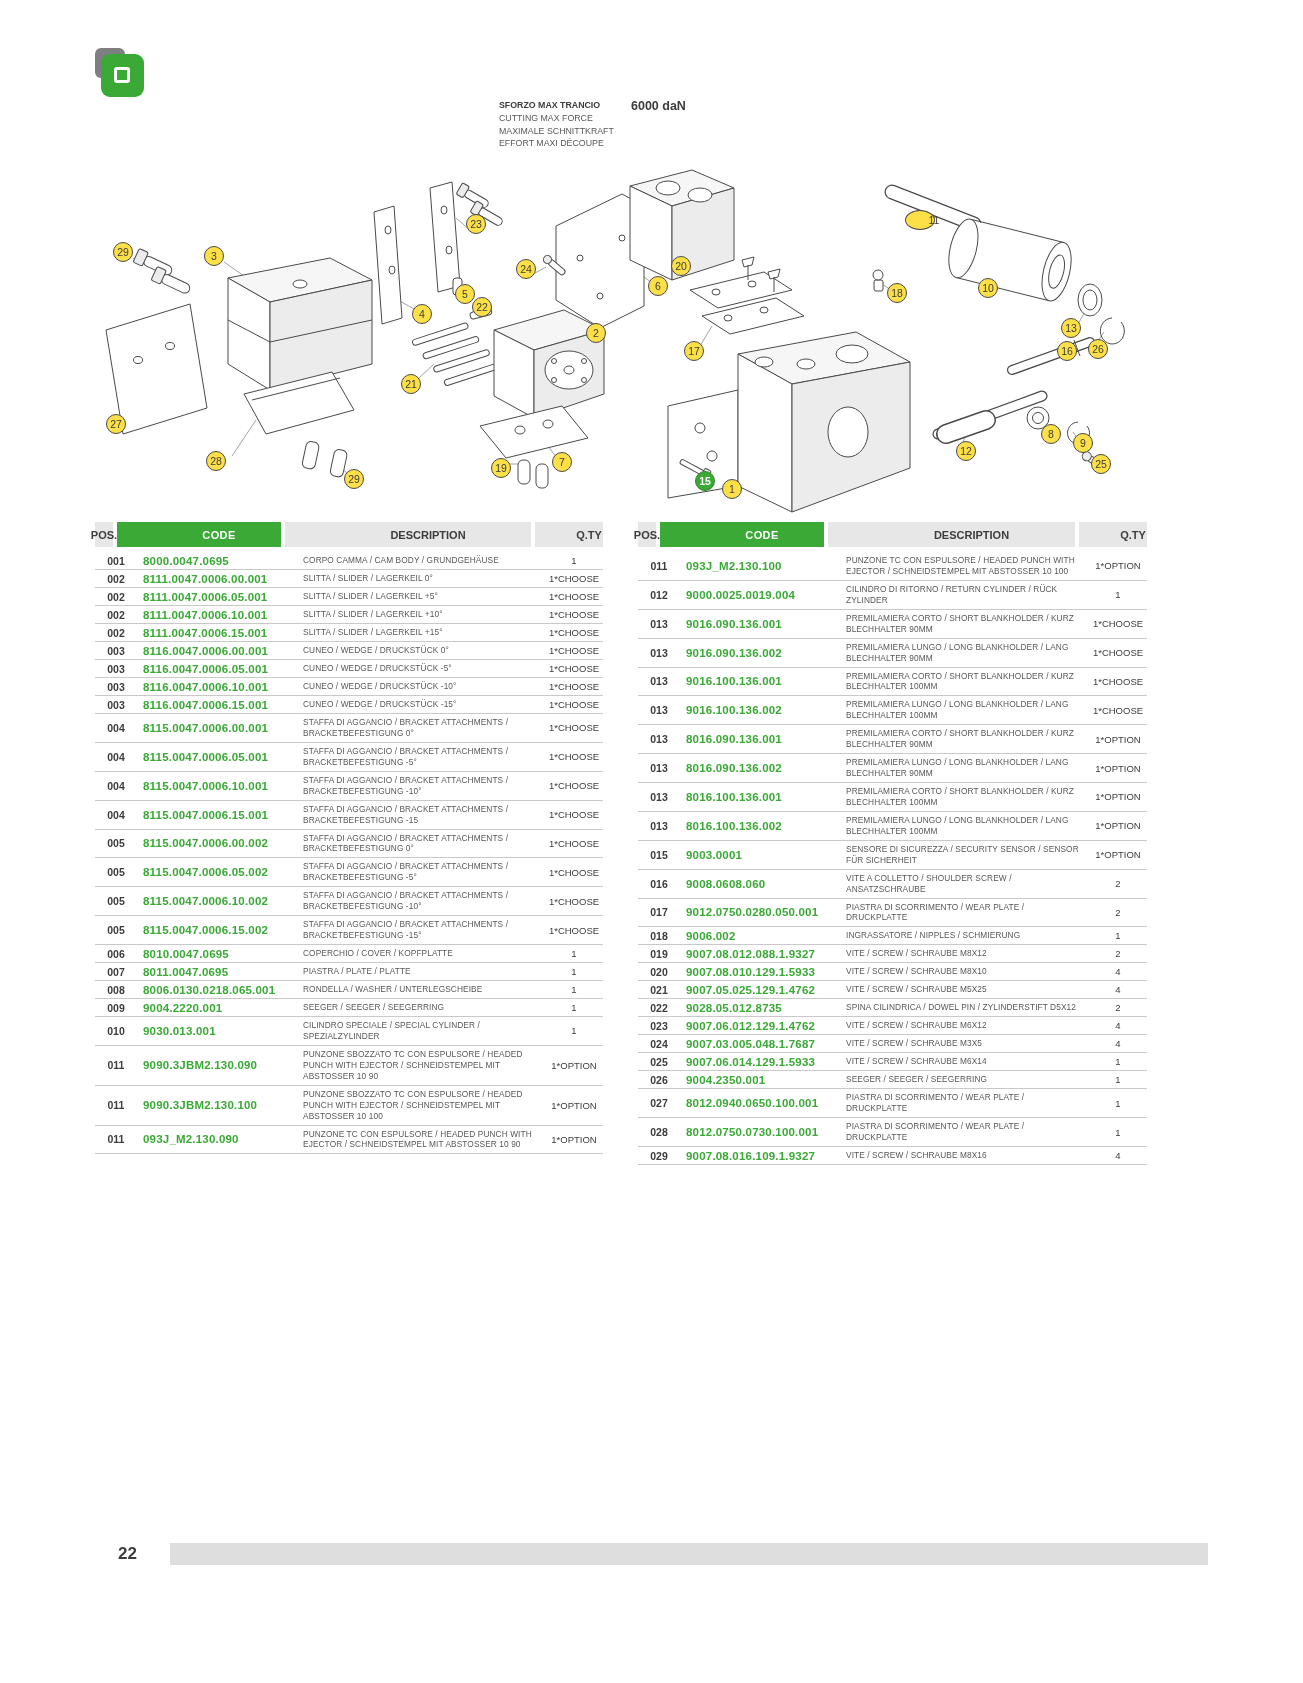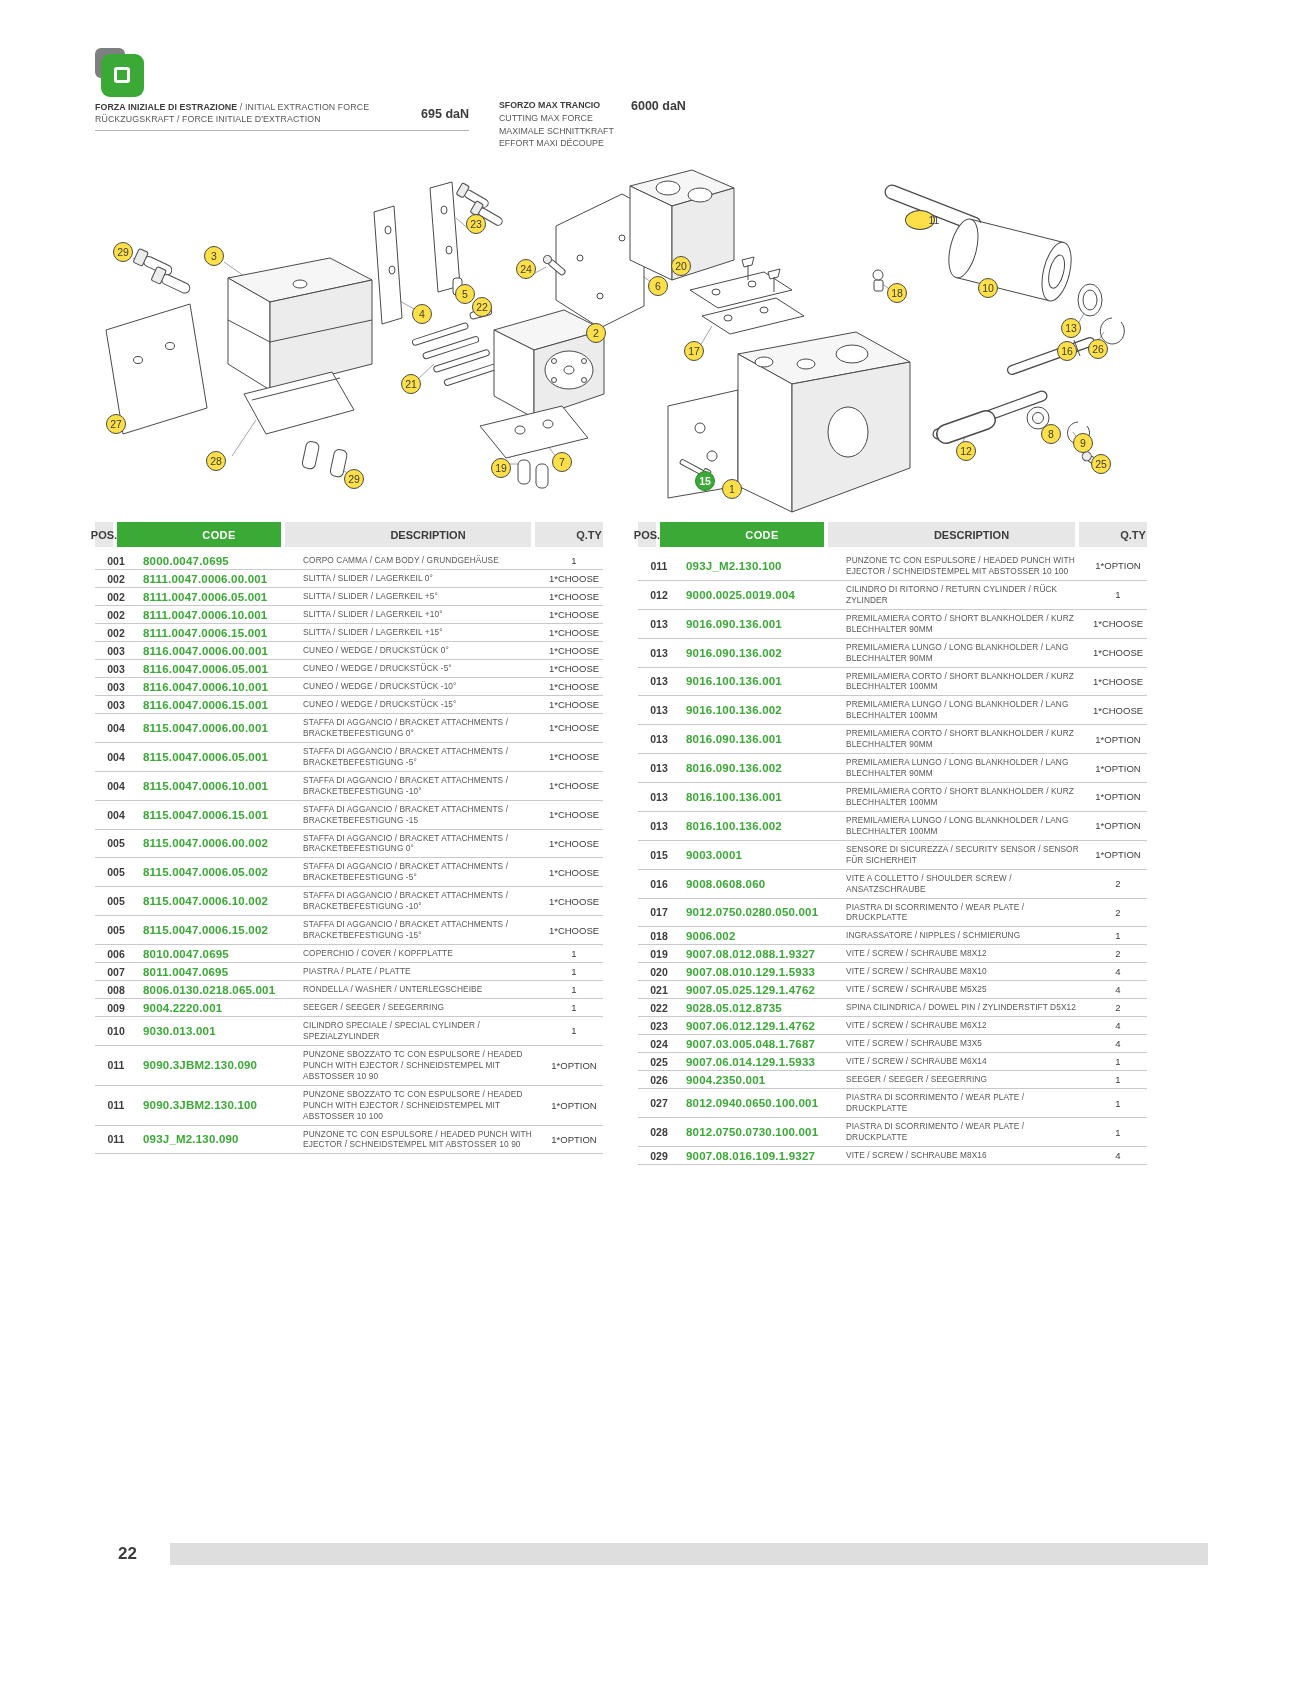--- a/index.html
+++ b/index.html
@@ -70,27 +70,20 @@
 <div class="header-row">
   <div class="logo">
     <div class="back"></div>
     <div class="front"></div>
     <div class="inner"></div>
   </div>
 </div>
 
 <div class="specs">
   <div class="specs-left">
-    <div class="spec-row">
-      <div class="spec-label">
-        <div><b>FORZA INIZIALE DI ESTRAZIONE</b><span> / INITIAL EXTRACTION FORCE</span></div>
-        <div>RÜCKZUGSKRAFT / FORCE INITIALE D'EXTRACTION</div>
-      </div>
-      <div class="spec-value">695 daN</div>
-    </div>
   </div>
   <div class="specs-right">
     <div class="labels">
       <div class="t">SFORZO MAX TRANCIO</div>
       <div>CUTTING MAX FORCE</div>
       <div>MAXIMALE SCHNITTKRAFT</div>
       <div>EFFORT MAXI DÉCOUPE</div>
     </div>
     <div class="value">6000 daN</div>
   </div>

